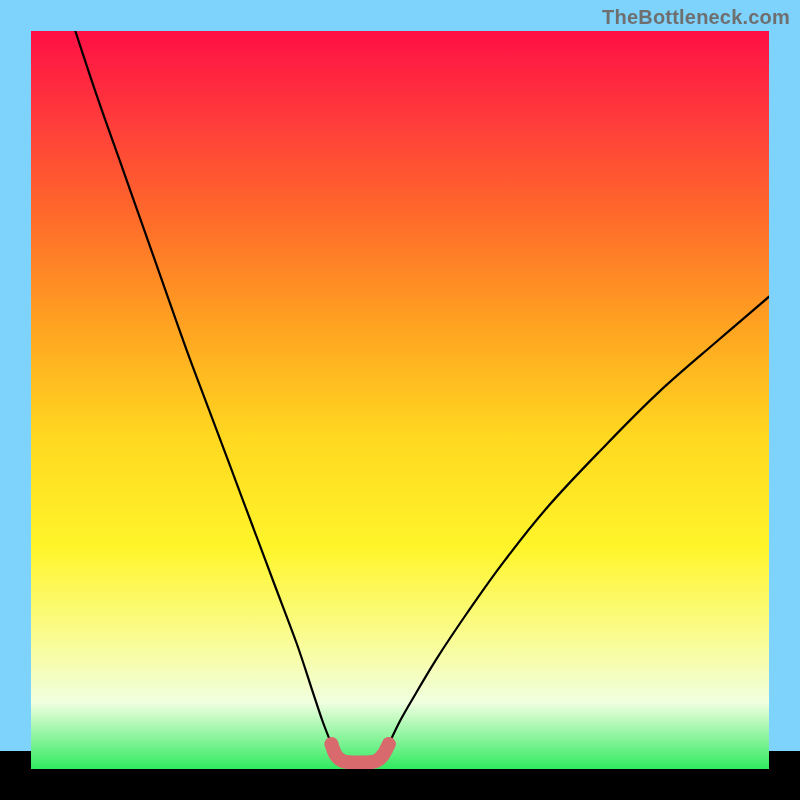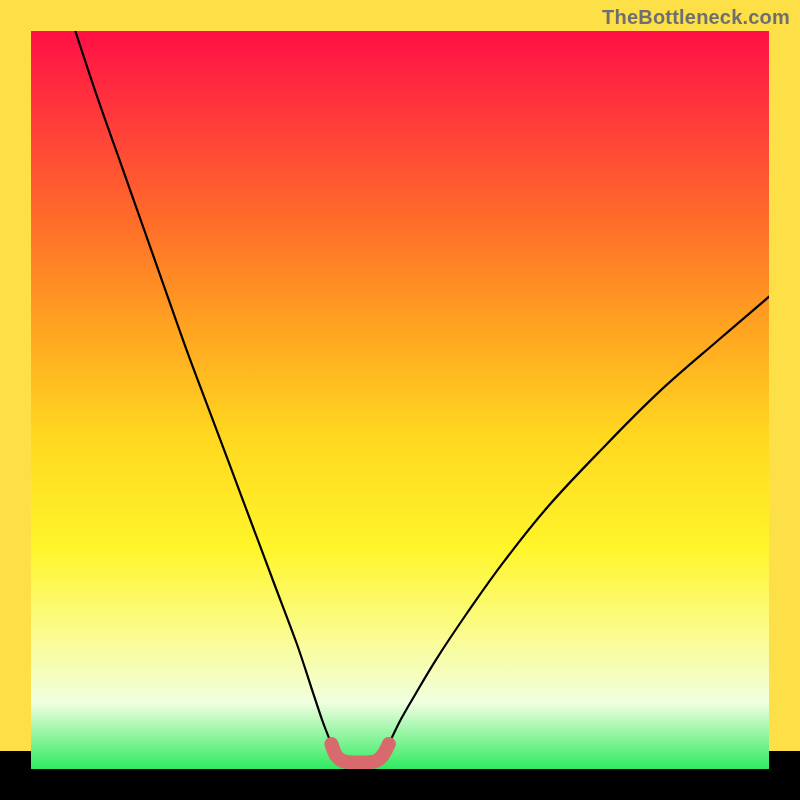--- a/index.html
+++ b/index.html
@@ -1,21 +1,21 @@
 <!DOCTYPE html>
 <html><head>
 <meta charset="utf-8">
 <style>
   * { margin: 0; padding: 0; box-sizing: border-box; }
   html, body { width: 800px; height: 800px; overflow: hidden; background: #000; }
   .viewport {
     position: relative;
     width: 800px;
     height: 751px;
-    background: #fde047;
+    background: #7dd3fc;
   }
   .plot-area {
     position: absolute;
     left: 31px;
     top: 31px;
     width: 738px;
     height: 738px;
     background: linear-gradient(to bottom,
       #ff1045 0%,
       #ff3b3b 12%,

